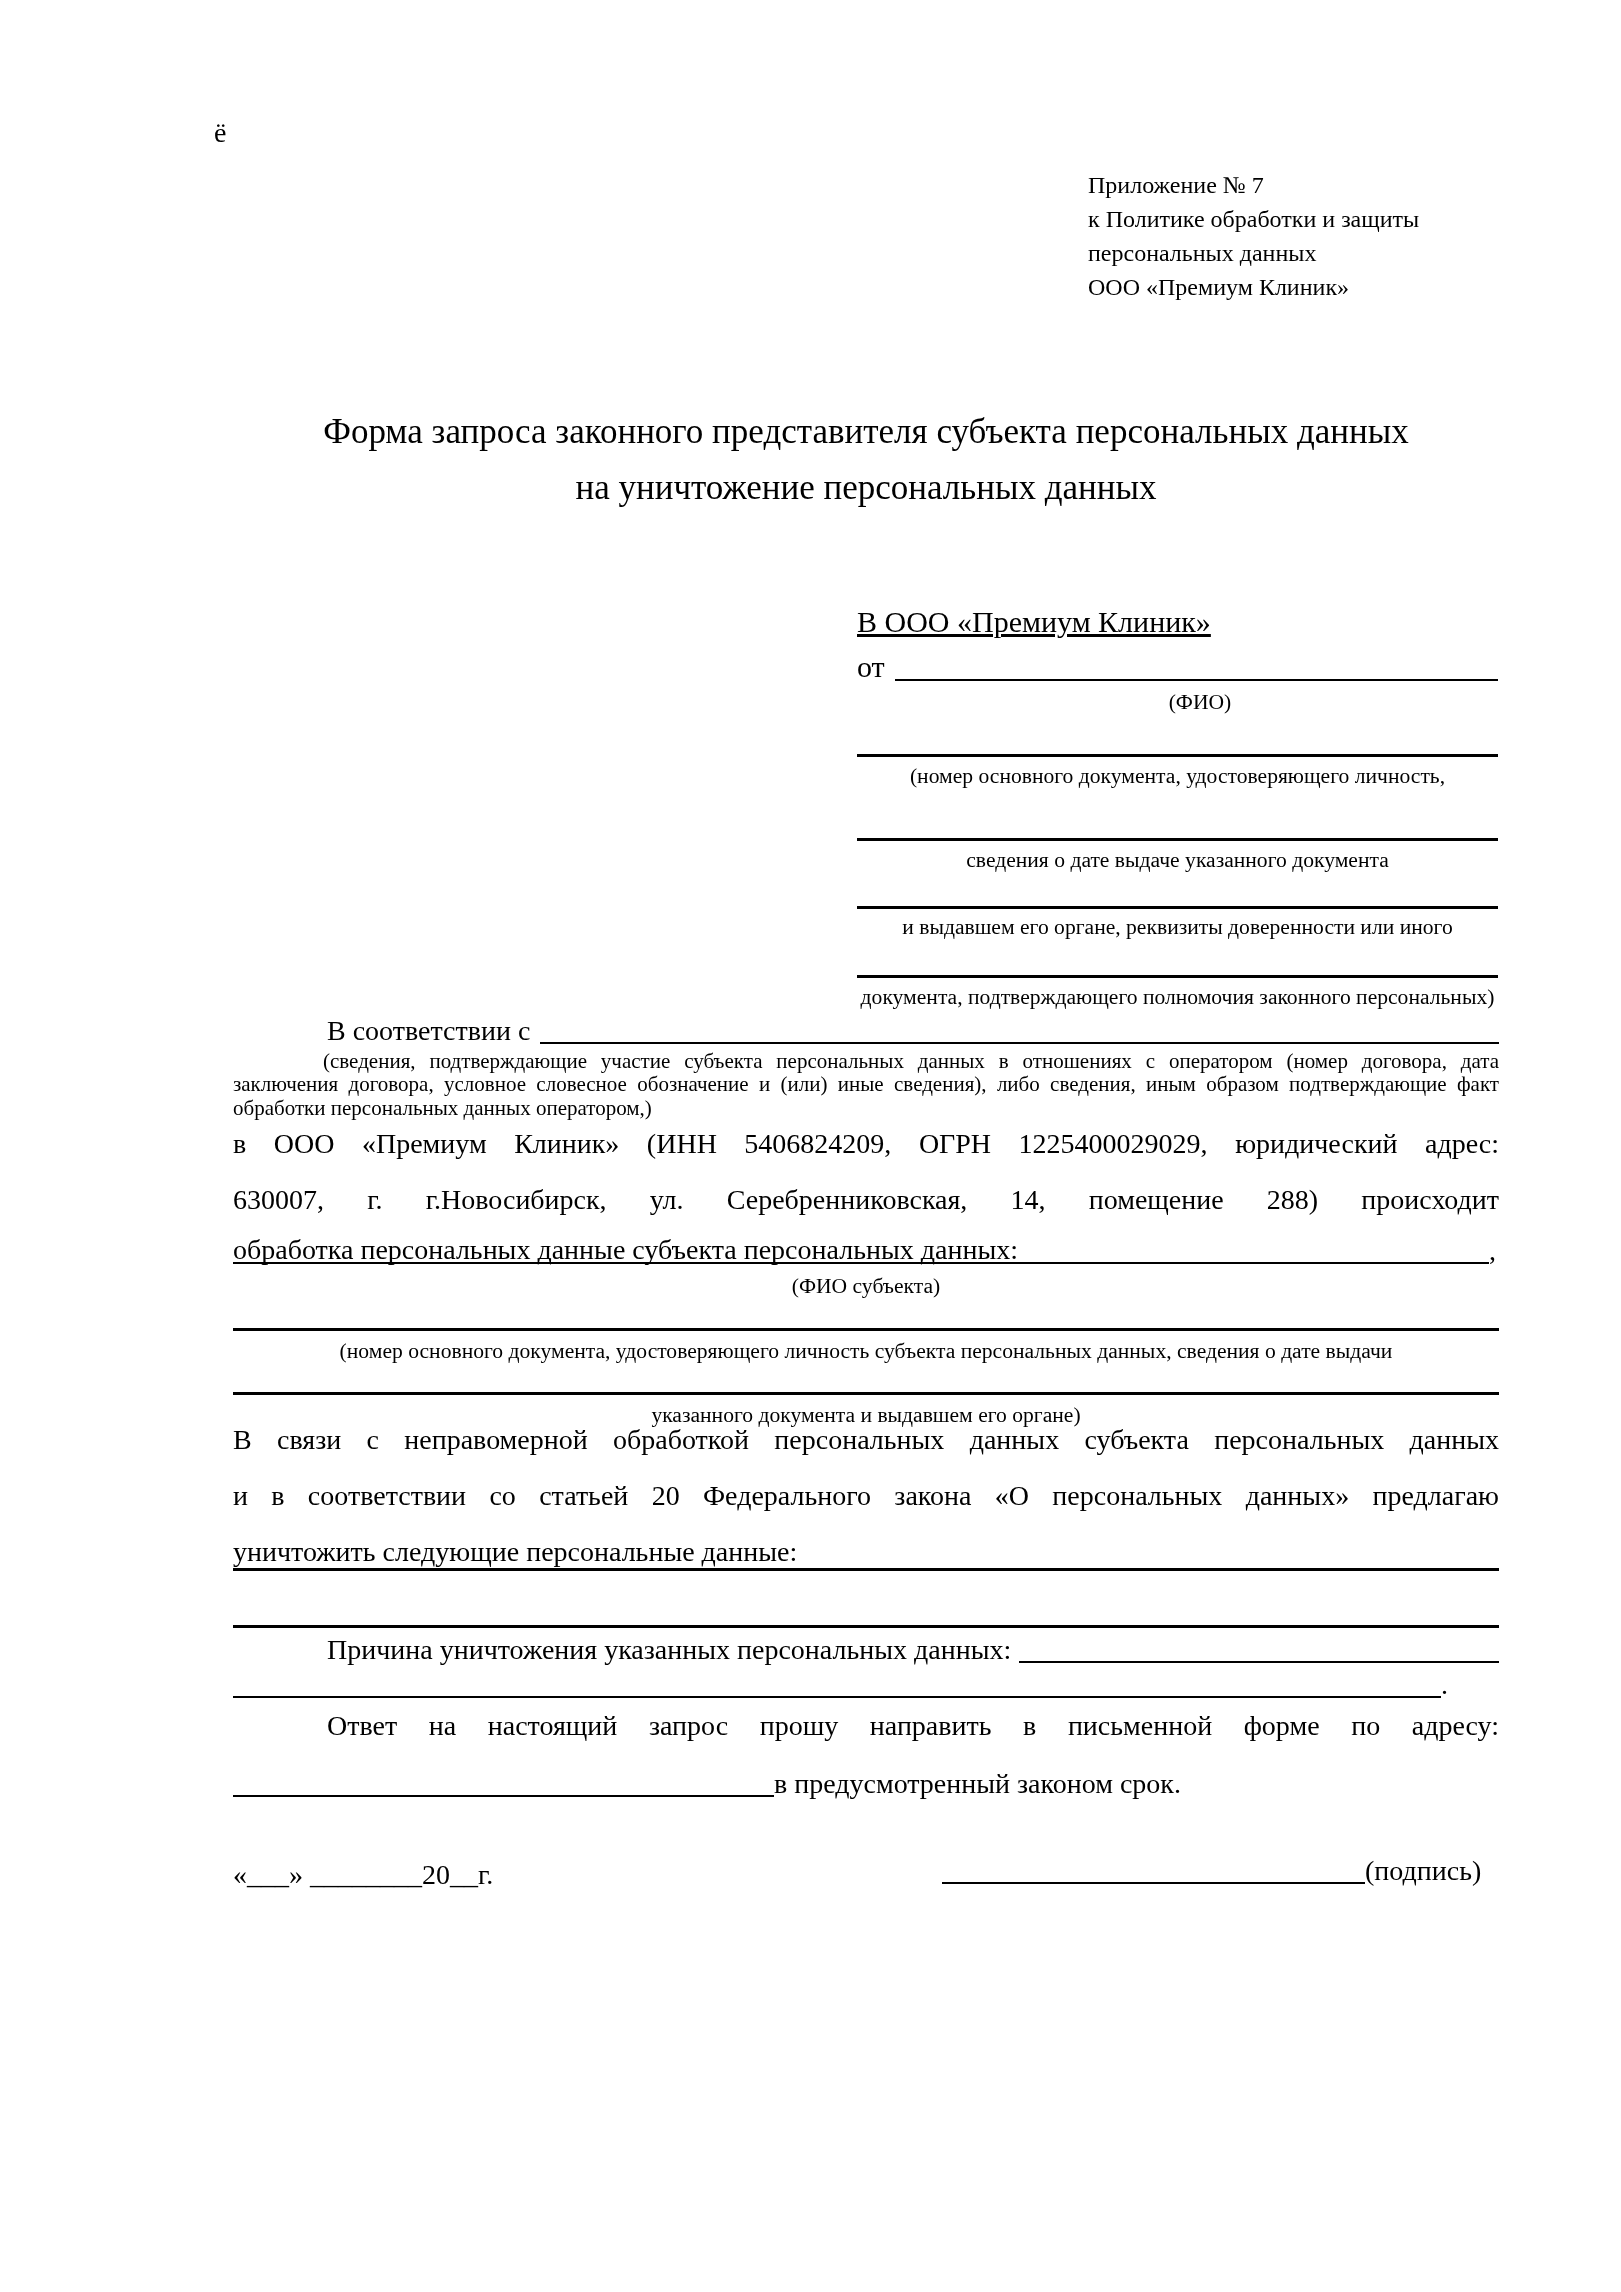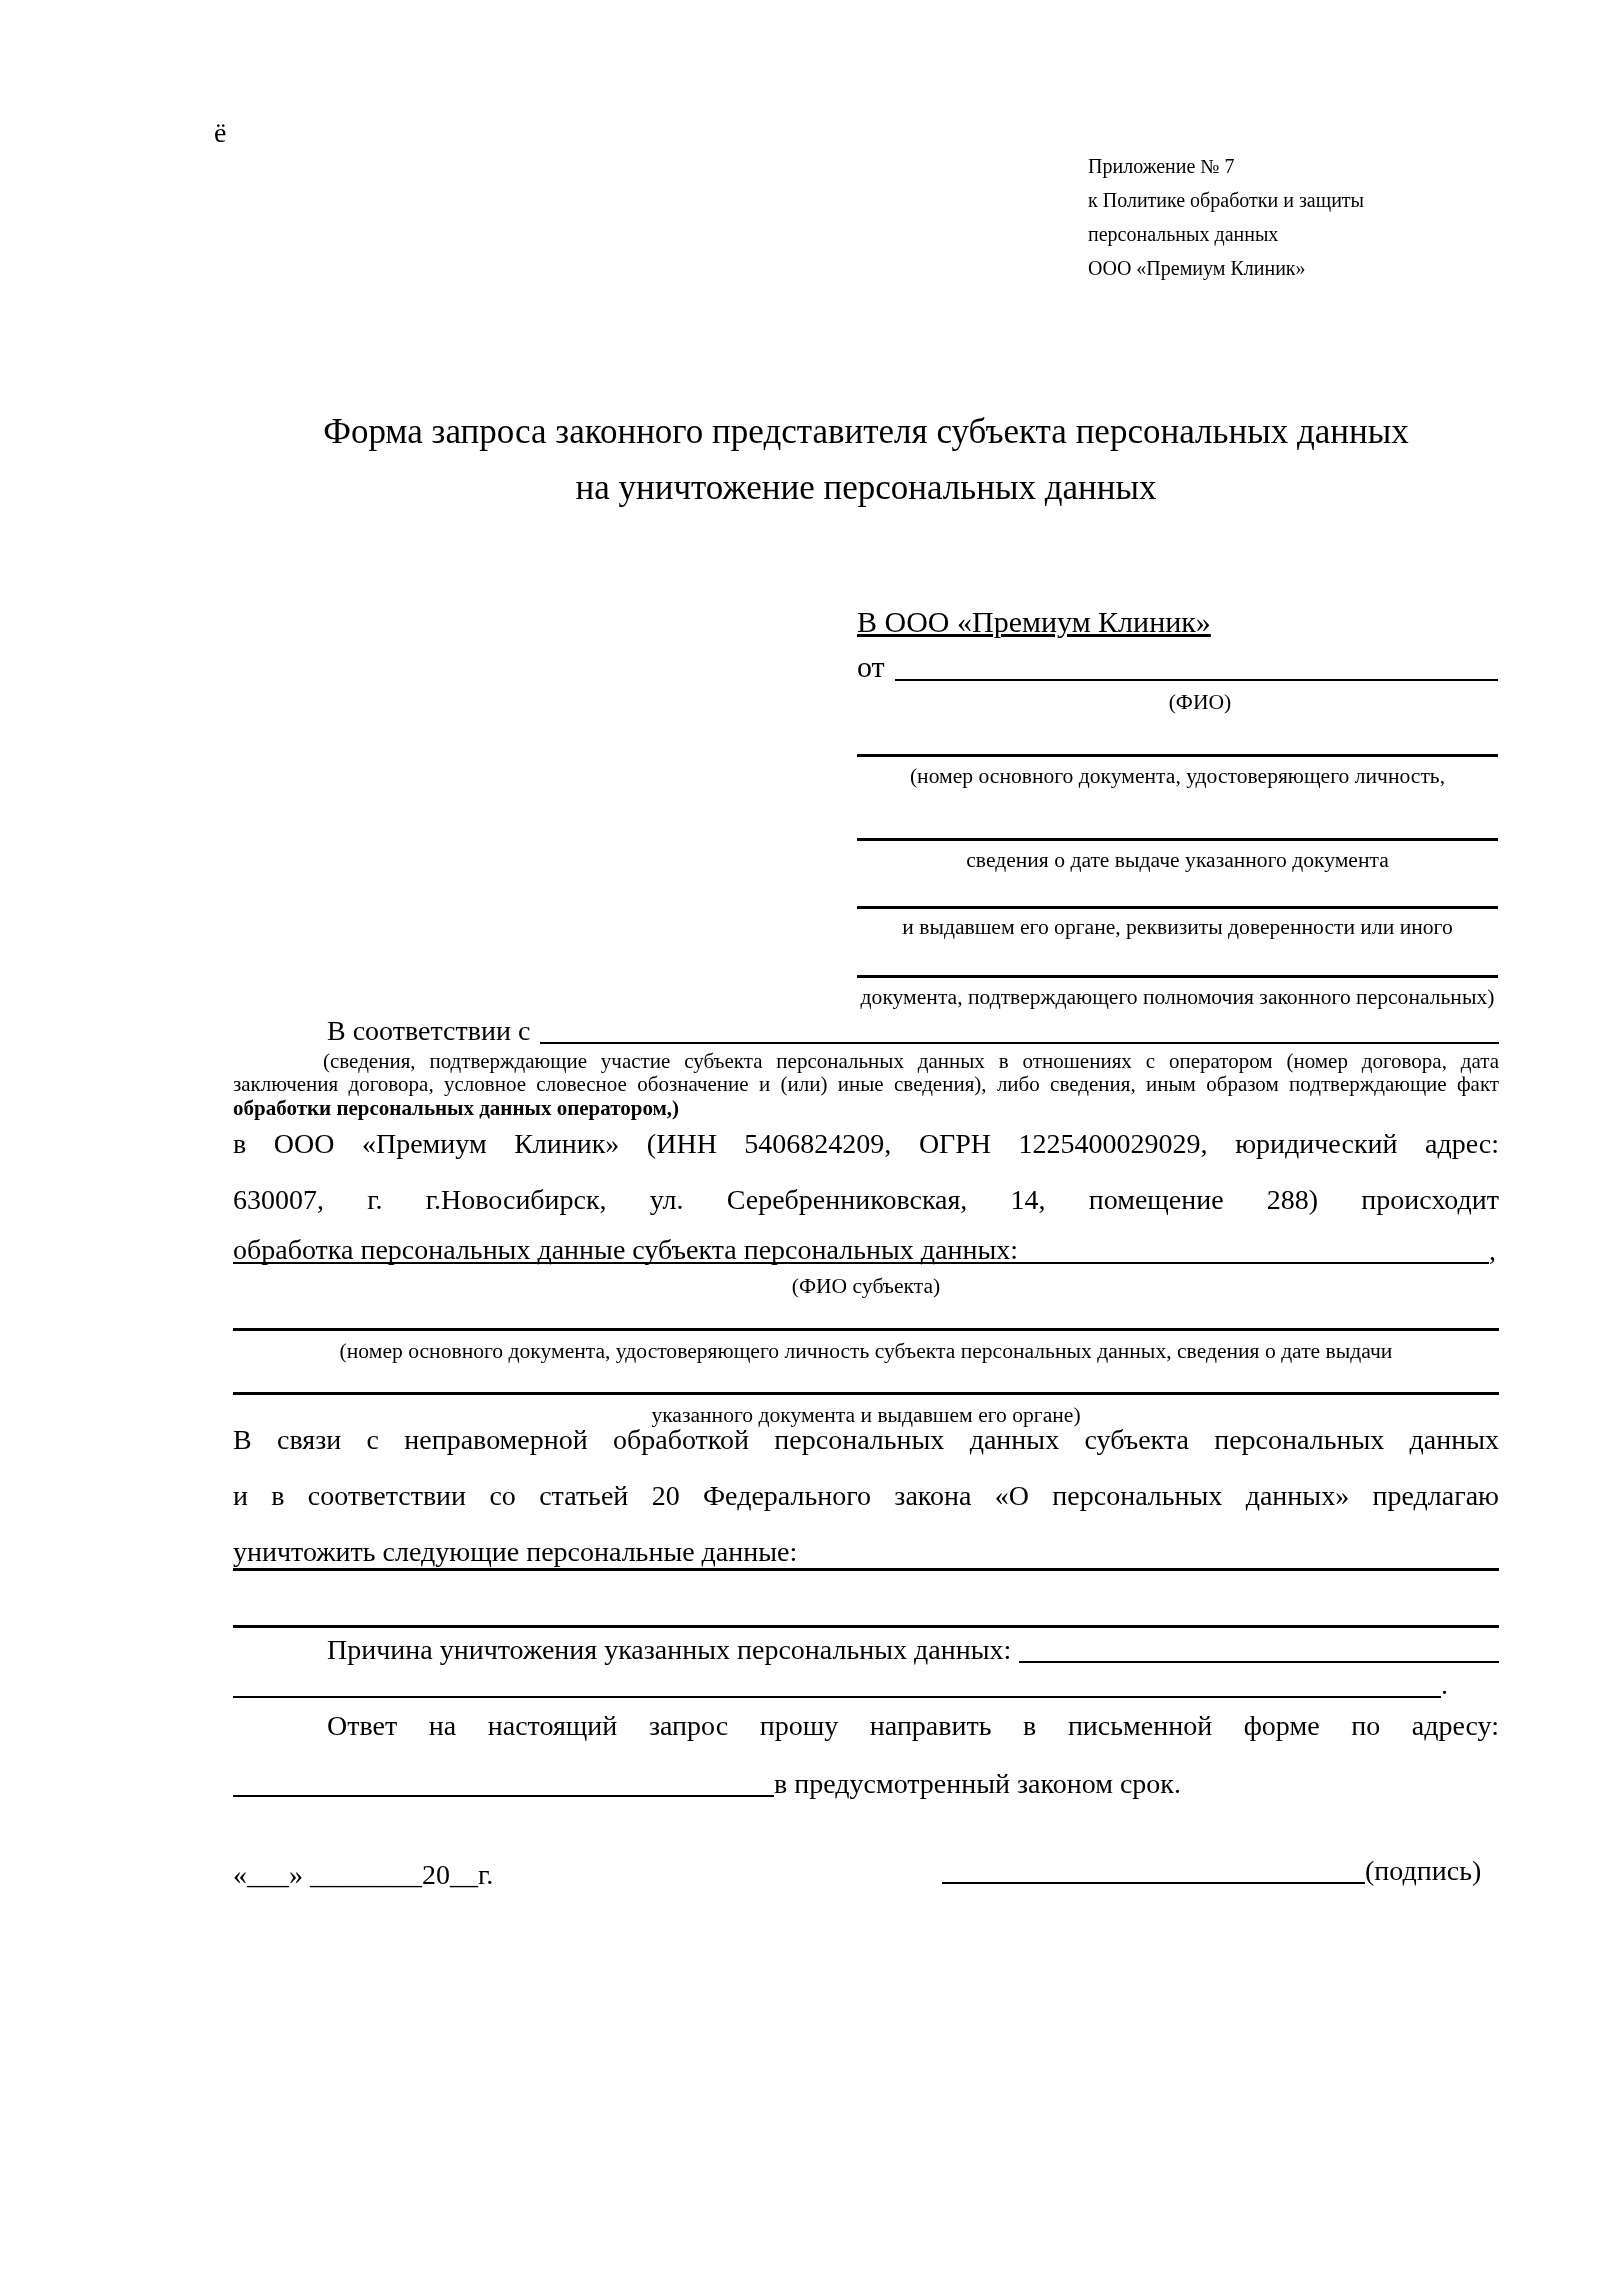--- a/index.html
+++ b/index.html
@@ -17,21 +17,21 @@
   .addr-text{font-size:30px;line-height:35px;}
   .cap{font-size:21.6px;line-height:25.5px;text-align:center;}
   .small-note{font-size:21px;line-height:24px;}
   .rule{position:absolute;height:2.9px;background:#000;}
   .just{text-align:justify;text-align-last:justify;}
   .nowrap{white-space:nowrap;}
   .fillrow{display:flex;align-items:flex-end;}
   .fill-line{flex:1 1 auto;border-bottom:2.9px solid #000;height:1px;margin-bottom:2.9px;}
   .fixed-line{flex:0 0 auto;border-bottom:2.9px solid #000;height:1px;margin-bottom:2.9px;}
   .title{font-weight:normal;font-size:35px;line-height:56px;text-align:center;}
-  .appendix{font-size:20px;line-height:34px;}
+  .appendix{font-size:24px;line-height:34px;margin-top:19px;}
 </style>
 </head>
 <body>
 
 <div class="page">
 
   <div class="abs body-text" style="left:214px;top:116px;">ё</div>
 
   <div class="abs appendix" style="left:1088px;top:149px;width:435px;">
     <div>Приложение № 7</div>
@@ -65,21 +65,21 @@
   <div class="rule" style="left:857px;top:975px;width:641px;"></div>
   <div class="abs cap" style="left:857px;top:985px;width:641px;">документа, подтверждающего полномочия законного персональных)</div>
 
   <div class="abs body-text fillrow" style="left:233px;top:1012px;width:1266px;height:35px;">
     <span class="nowrap" style="padding-left:94px;">В соответствии с</span>
     <span class="fill-line" style="margin-left:9.8px;"></span>
   </div>
 
   <div class="abs small-note just" style="left:323px;top:1049px;width:1176px;">(сведения, подтверждающие участие субъекта персональных данных в отношениях с оператором (номер договора, дата</div>
   <div class="abs small-note just" style="left:233px;top:1072px;width:1266px;">заключения договора, условное словесное обозначение и (или) иные сведения), либо сведения, иным образом подтверждающие факт</div>
-  <div class="abs small-note" style="left:233px;top:1096px;width:1266px;font-weight:bold;">обработки персональных данных оператором,)</div>
+  <div class="abs small-note" style="left:233px;top:1096px;width:1266px;">обработки персональных данных оператором,)</div>
 
   <div class="abs body-text just" style="left:233px;top:1127px;width:1266px;">в ООО «Премиум Клиник» (ИНН 5406824209, ОГРН 1225400029029, юридический адрес:</div>
   <div class="abs body-text just" style="left:233px;top:1183px;width:1266px;">630007, г. г.Новосибирск, ул. Серебренниковская, 14, помещение 288) происходит</div>
   <div class="abs body-text" style="left:233px;top:1233px;width:1266px;">обработка персональных данные субъекта персональных данных:</div>
 
   <div class="abs body-text fillrow" style="left:233px;top:1235px;width:1266px;height:32px;">
     <span class="fixed-line" style="width:1256px;"></span>
     <span class="nowrap">,</span>
   </div>
   <div class="abs cap" style="left:233px;top:1274px;width:1266px;">(ФИО субъекта)</div>

